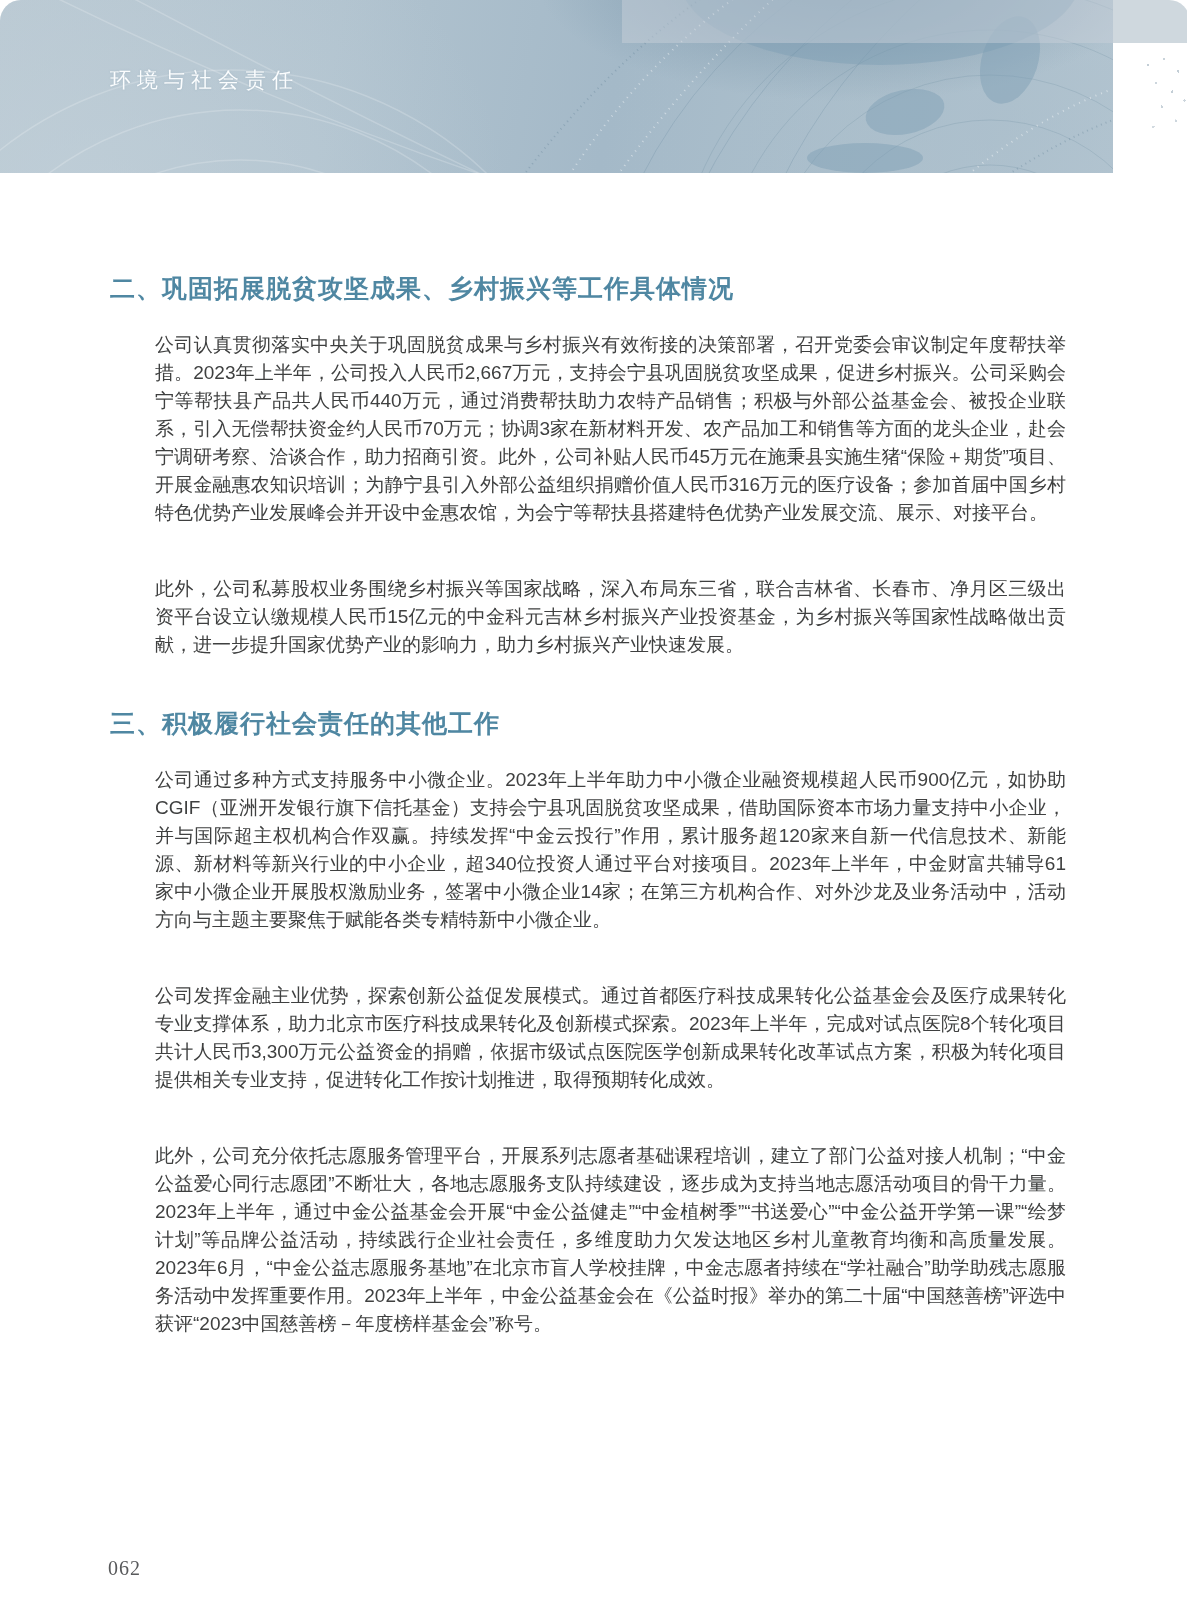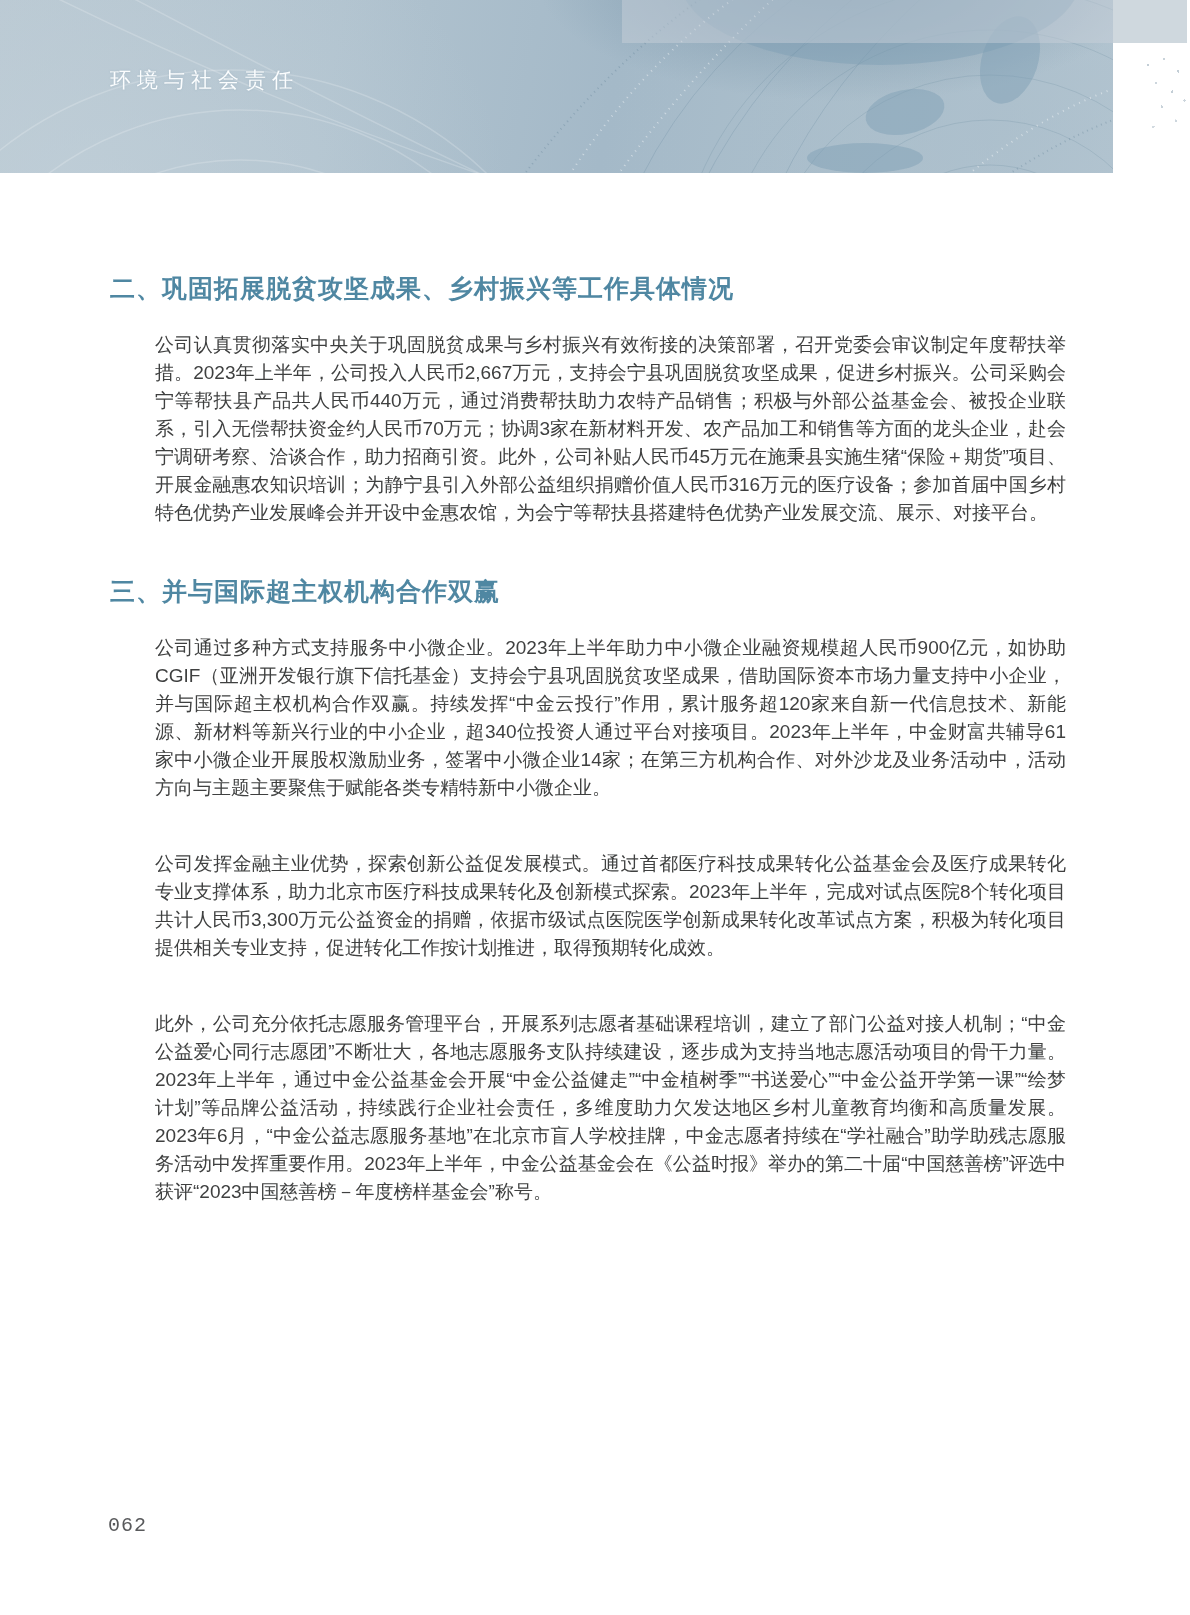--- a/index.html
+++ b/index.html
@@ -5,20 +5,21 @@
   * { margin: 0; padding: 0; box-sizing: border-box; }
   html, body { background: #ffffff; }
   body { font-family: "Liberation Sans", sans-serif; }
 
   .page {
     position: relative;
     width: 1190px;
     height: 1615px;
     background: #ffffff;
     overflow: hidden;
+    border-radius: 21px;
   }
 
   
   .banner {
     position: absolute;
     top: 0; left: 0;
     width: 1113px;
     height: 173px;
     overflow: hidden;
     background:
@@ -86,22 +87,22 @@
     font-size: 19px;
     line-height: 28px;
     color: #3f4040;
     text-align: justify;
     text-justify: inter-character;
     margin: 0 12px 48px 0;
   }
 
   .page-number {
     position: absolute;
-    left: 108px; top: 1514px;
-    font-family: Liberation Mono, monospace;
+    left: 108px; top: 1557px;
+    font-family: Liberation Serif, serif;
     font-size: 20px;
     letter-spacing: 1px;
     color: #58595b;
   }
 </style>
 </head>
 <body>
 
 <div class="page">
 
@@ -152,24 +153,25 @@
     <h1 class="banner-title">环境与社会责任</h1>
   </header>
   <div class="banner-corner"></div>
   <div class="banner-speckle"></div>
 
   <main class="content">
 
     <section class="section-first">
       <h2 class="section-heading">二、巩固拓展脱贫攻坚成果、乡村振兴等工作具体情况</h2>
       <p class="body-paragraph">公司认真贯彻落实中央关于巩固脱贫成果与乡村振兴有效衔接的决策部署，召开党委会审议制定年度帮扶举措。2023年上半年，公司投入人民币2,667万元，支持会宁县巩固脱贫攻坚成果，促进乡村振兴。公司采购会宁等帮扶县产品共人民币440万元，通过消费帮扶助力农特产品销售；积极与外部公益基金会、被投企业联系，引入无偿帮扶资金约人民币70万元；协调3家在新材料开发、农产品加工和销售等方面的龙头企业，赴会宁调研考察、洽谈合作，助力招商引资。此外，公司补贴人民币45万元在施秉县实施生猪“保险＋期货”项目、开展金融惠农知识培训；为静宁县引入外部公益组织捐赠价值人民币316万元的医疗设备；参加首届中国乡村特色优势产业发展峰会并开设中金惠农馆，为会宁等帮扶县搭建特色优势产业发展交流、展示、对接平台。</p>
+      <p class="body-paragraph">此外，公司私募股权业务围绕乡村振兴等国家战略，深入布局东三省，联合吉林省、长春市、净月区三级出资平台设立认缴规模人民币15亿元的中金科元吉林乡村振兴产业投资基金，为乡村振兴等国家性战略做出贡献，进一步提升国家优势产业的影响力，助力乡村振兴产业快速发展。</p>
     </section>
 
     <section>
-      <h2 class="section-heading">三、并与国际超主权机构合作双赢</h2>
+      <h2 class="section-heading">三、积极履行社会责任的其他工作</h2>
       <p class="body-paragraph">公司通过多种方式支持服务中小微企业。2023年上半年助力中小微企业融资规模超人民币900亿元，如协助CGIF（亚洲开发银行旗下信托基金）支持会宁县巩固脱贫攻坚成果，借助国际资本市场力量支持中小企业，并与国际超主权机构合作双赢。持续发挥“中金云投行”作用，累计服务超120家来自新一代信息技术、新能源、新材料等新兴行业的中小企业，超340位投资人通过平台对接项目。2023年上半年，中金财富共辅导61家中小微企业开展股权激励业务，签署中小微企业14家；在第三方机构合作、对外沙龙及业务活动中，活动方向与主题主要聚焦于赋能各类专精特新中小微企业。</p>
       <p class="body-paragraph">公司发挥金融主业优势，探索创新公益促发展模式。通过首都医疗科技成果转化公益基金会及医疗成果转化专业支撑体系，助力北京市医疗科技成果转化及创新模式探索。2023年上半年，完成对试点医院8个转化项目共计人民币3,300万元公益资金的捐赠，依据市级试点医院医学创新成果转化改革试点方案，积极为转化项目提供相关专业支持，促进转化工作按计划推进，取得预期转化成效。</p>
       <p class="body-paragraph">此外，公司充分依托志愿服务管理平台，开展系列志愿者基础课程培训，建立了部门公益对接人机制；“中金公益爱心同行志愿团”不断壮大，各地志愿服务支队持续建设，逐步成为支持当地志愿活动项目的骨干力量。2023年上半年，通过中金公益基金会开展“中金公益健走”“中金植树季”“书送爱心”“中金公益开学第一课”“绘梦计划”等品牌公益活动，持续践行企业社会责任，多维度助力欠发达地区乡村儿童教育均衡和高质量发展。2023年6月，“中金公益志愿服务基地”在北京市盲人学校挂牌，中金志愿者持续在“学社融合”助学助残志愿服务活动中发挥重要作用。2023年上半年，中金公益基金会在《公益时报》举办的第二十届“中国慈善榜”评选中获评“2023中国慈善榜－年度榜样基金会”称号。</p>
     </section>
 
   </main>
 
   <span class="page-number">062</span>
 
 </div>

